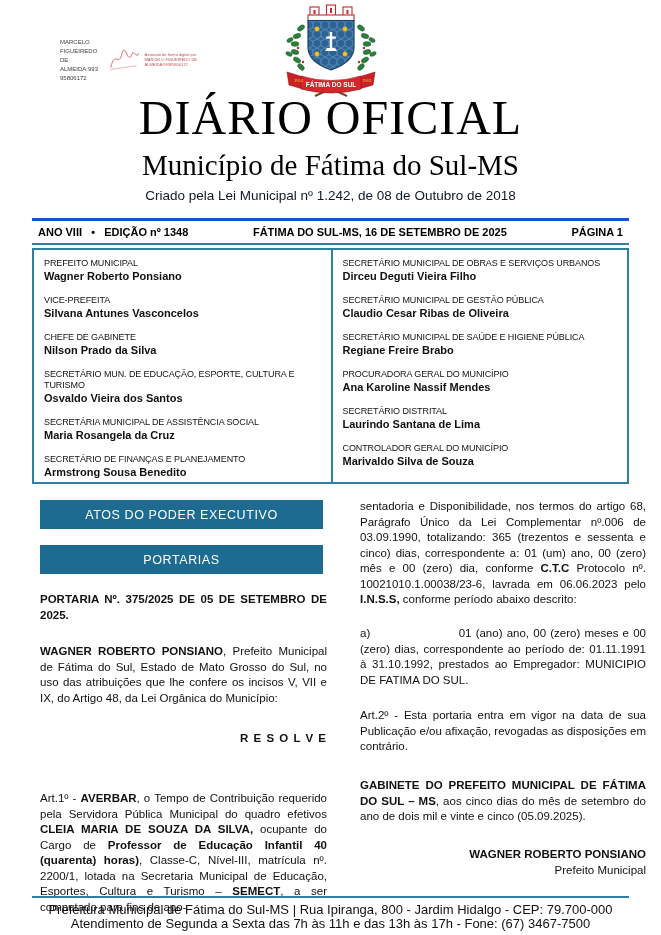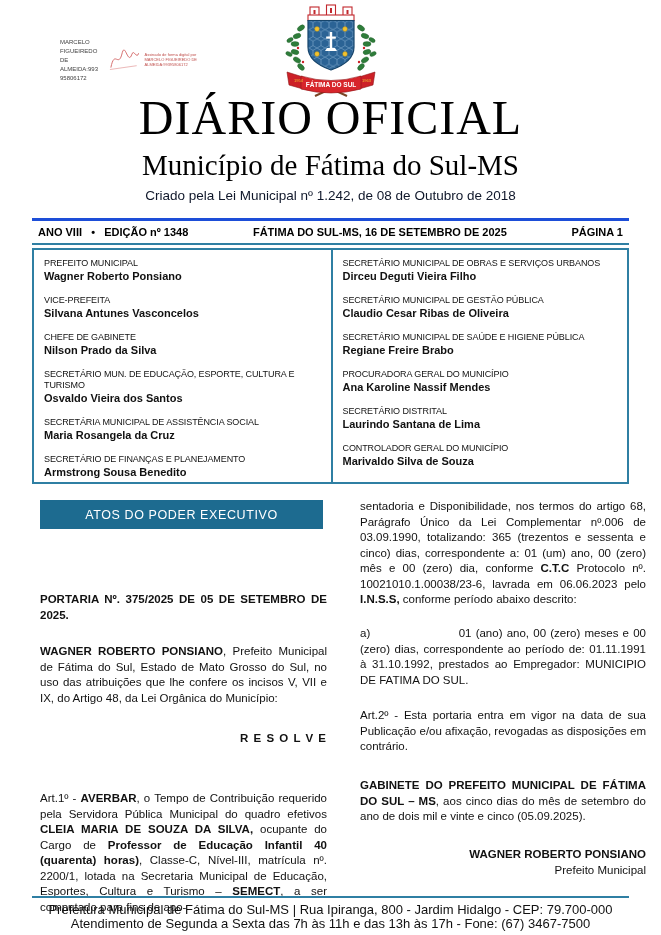--- a/index.html
+++ b/index.html
@@ -221,20 +221,21 @@
           <div class="official-name">Laurindo Santana de Lima</div>
         </div>
         <div class="official">
           <div class="official-title">CONTROLADOR GERAL DO MUNICÍPIO</div>
           <div class="official-name">Marivaldo Silva de Souza</div>
         </div>
       </div>
   </div>
 
   <div class="banner atos">ATOS DO PODER EXECUTIVO</div>
+  <div class="banner portarias">PORTARIAS</div>
 
   <div class="tx lc lc-heading">PORTARIA Nº. 375/2025 DE 05 DE SETEMBRO DE 2025.</div>
   <div class="tx lc lc-para1"><span class="b">WAGNER ROBERTO PONSIANO</span><span>, Prefeito Municipal de Fátima do Sul, Estado de Mato Grosso do Sul, no uso das atribuições que lhe confere os incisos V, VII e IX, do Artigo 48, da Lei Orgânica do Município:</span></div>
   <div class="tx lc lc-resolve">R E S O L V E</div>
   <div class="tx lc lc-para2"><span>Art.1º - </span><span class="b">AVERBAR</span><span>, o Tempo de Contribuição requerido pela Servidora Pública Municipal do quadro efetivos </span><span class="b">CLEIA MARIA DE SOUZA DA SILVA,</span><span> ocupante do Cargo de </span><span class="b">Professor de Educação Infantil 40 (quarenta) horas)</span><span>, Classe-C, Nível-III, matrícula nº. 2200/1, lotada na Secretaria Municipal de Educação, Esportes, Cultura e Turismo – </span><span class="b">SEMECT</span><span>, a ser computado para fins de apo-</span></div>
 
   <div class="tx rc rc-para1"><span>sentadoria e Disponibilidade, nos termos do artigo 68, Parágrafo Único da Lei Complementar nº.006 de 03.09.1990, totalizando: 365 (trezentos e sessenta e cinco) dias, correspondente a: 01 (um) ano, 00 (zero) mês e 00 (zero) dia, conforme </span><span class="b">C.T.C</span><span> Protocolo nº. 10021010.1.00038/23-6, lavrada em 06.06.2023 pelo </span><span class="b">I.N.S.S,</span><span> conforme período abaixo descrito:</span></div>
   <div class="tx rc rc-item-a">a)&nbsp;&nbsp;&nbsp;&nbsp;&nbsp;&nbsp;&nbsp;&nbsp;&nbsp;&nbsp;&nbsp;&nbsp;&nbsp;&nbsp;&nbsp;&nbsp;&nbsp;&nbsp;&nbsp;&nbsp;&nbsp;01 (ano) ano, 00 (zero) meses e 00 (zero) dias, correspondente ao período de: 01.11.1991 à 31.10.1992, prestados ao Empregador: MUNICIPIO DE FATIMA DO SUL.</div>
   <div class="tx rc rc-para2">Art.2º -  Esta portaria entra em vigor na data de sua Publicação e/ou afixação, revogadas as disposições em contrário.</div>
   <div class="tx rc rc-para3"><span class="b">GABINETE DO PREFEITO MUNICIPAL DE FÁTIMA DO SUL – MS</span><span>, aos cinco dias do mês de setembro do ano de dois mil e vinte e cinco (05.09.2025).</span></div>

